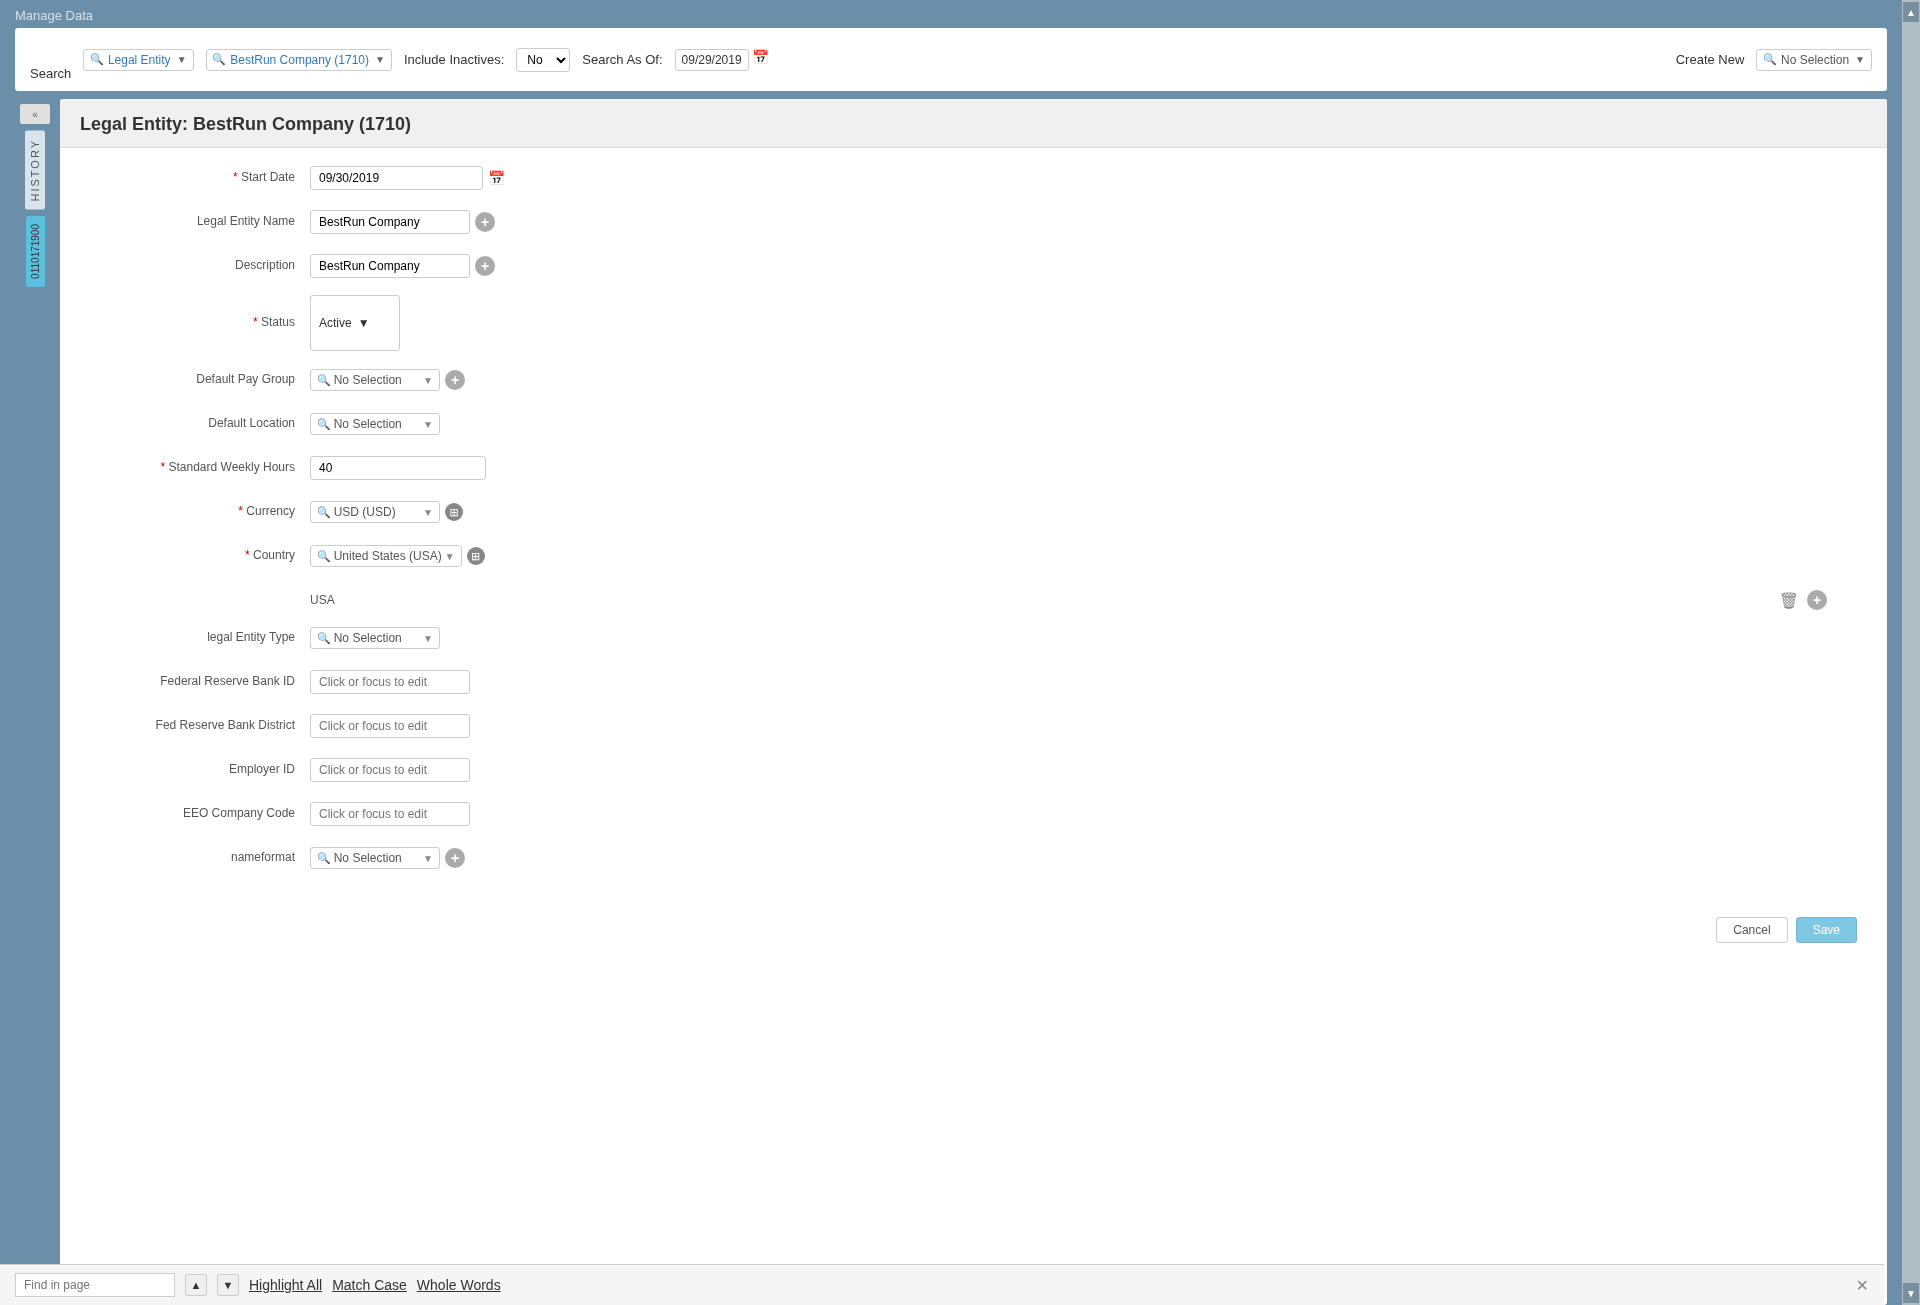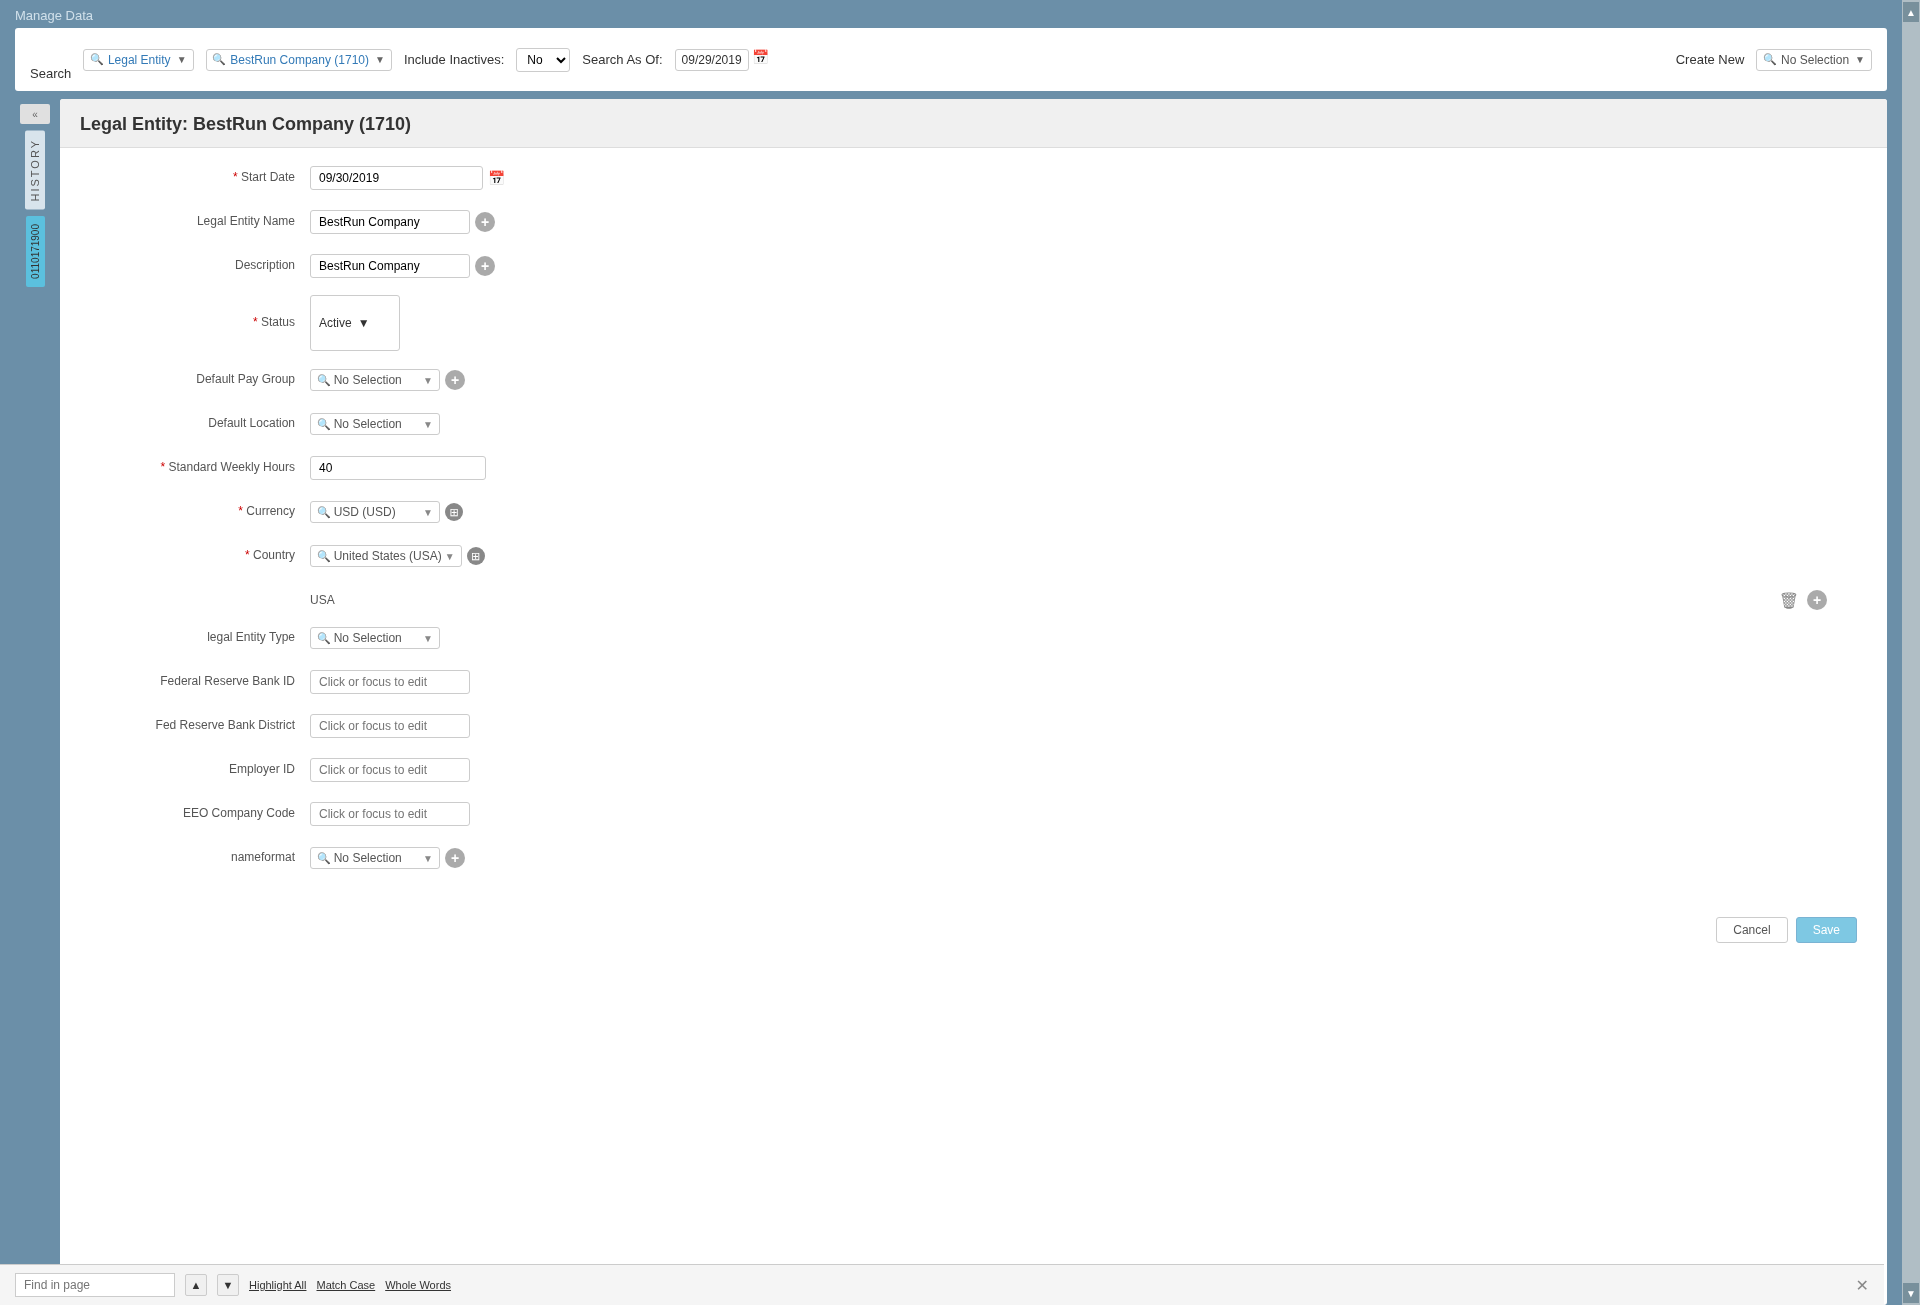--- a/index.html
+++ b/index.html
@@ -439,21 +439,21 @@
       border: 1px solid #ccc;
       background: #f0f0f0;
       cursor: pointer;
       font-size: 11px;
       display: flex;
       align-items: center;
       justify-content: center;
       border-radius: 2px;
     }
     .find-option {
-      font-size: 11px;
+      font-size: 14px;
       color: #333;
       cursor: pointer;
       text-decoration: underline;
     }
     .find-close {
       margin-left: auto;
       cursor: pointer;
       font-size: 16px;
       color: #888;
     }

